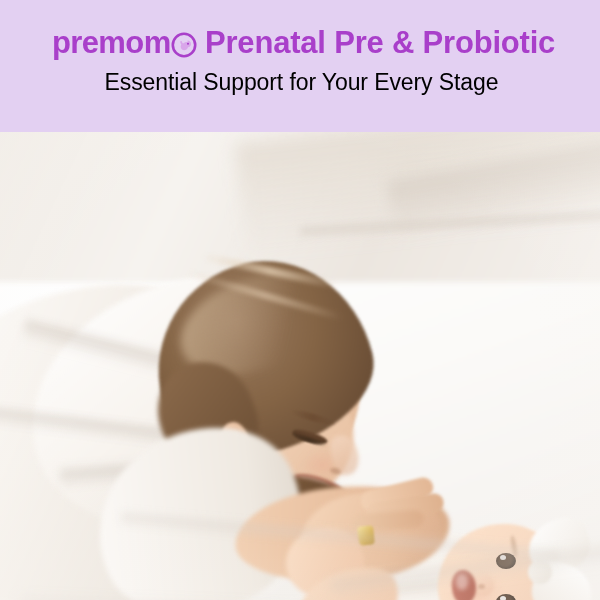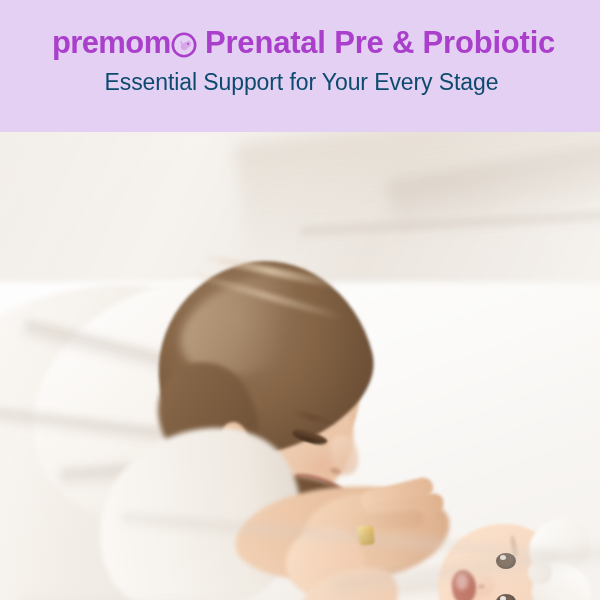--- a/index.html
+++ b/index.html
@@ -25,21 +25,21 @@
   }
   .brand{font-weight:700;letter-spacing:-0.6px;}
   .logo-mark{
     display:inline-block;vertical-align:-4px;
     width:26px;height:26px;margin:0 0px 0 0px;position:relative;top:1px;
   }
   .logo-mark svg{display:block;width:26px;height:26px;}
   .subhead{
     margin:10px 4px 0 0;white-space:nowrap;
     font-size:23px;font-weight:400;letter-spacing:-0.1px;
-    color:#0c4a6e;line-height:1.15;
+    color:#000000;line-height:1.15;
   }
 
   
   .photo{
     position:absolute;left:0;top:132px;width:600px;height:468px;overflow:hidden;
     background:#f3efeb;
   }
   .ph-layer{position:absolute;}
 
   

